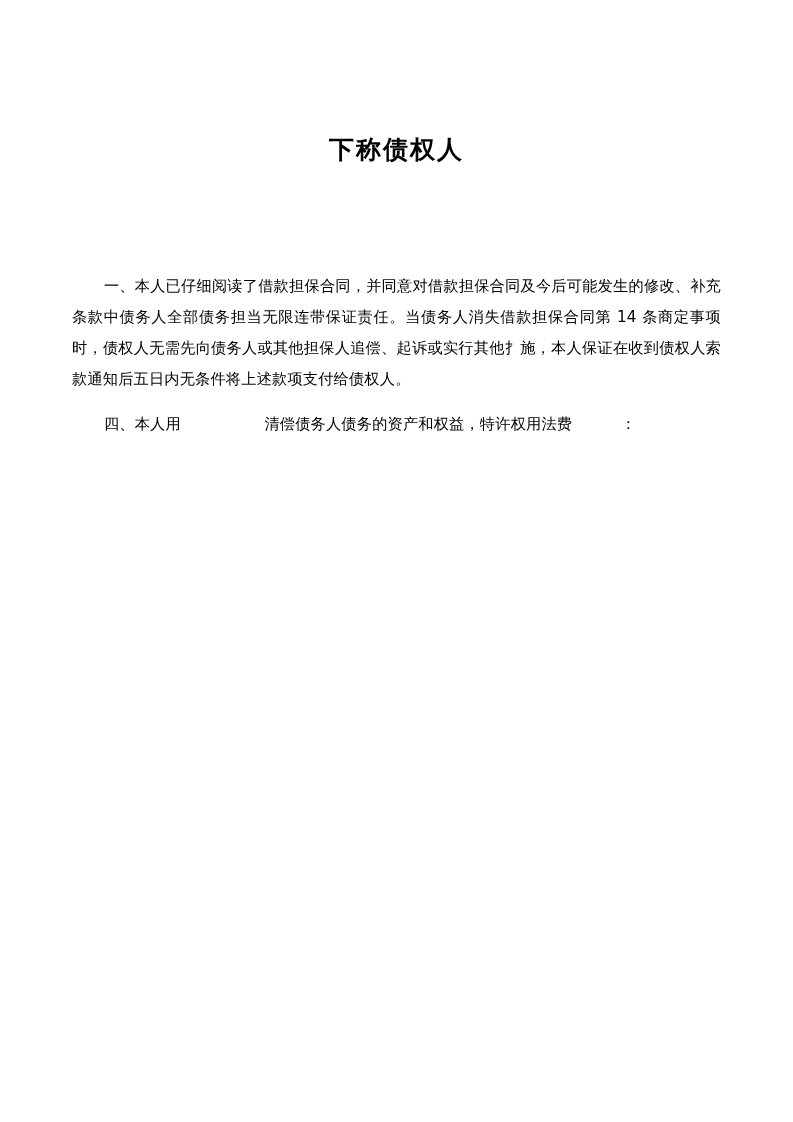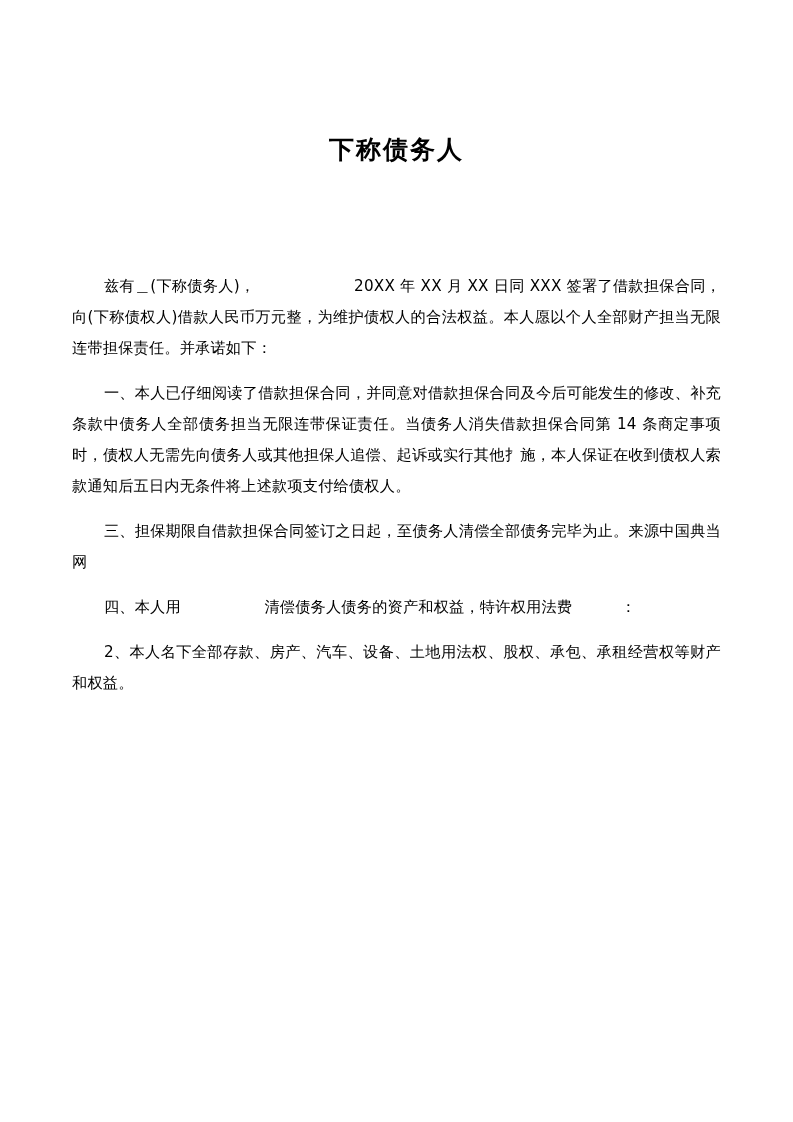--- a/index.html
+++ b/index.html
@@ -57,42 +57,33 @@
   .small-space {
     display: inline-block;
     width: 3.2em;
   }
 </style>
 </head>
 <body>
 
 <div class="page">
 
-  <div class="doc-title">下称债务人</div>
+  <div class="doc-title">下称债权人</div>
 
   <div class="body-block">
 
-    <p class="para indent">
-      <span>兹有＿(下称债务人)，</span><span class="wide-space"></span><span>20XX 年 XX 月 XX 日同 XXX 签署了借款担保合同，向(下称债权人)借款人民币万元整，为维护债权人的合法权益。本人愿以个人全部财产担当无限连带担保责任。并承诺如下：</span>
-    </p>
 
     <p class="para indent gap-before">
       <span>一、本人已仔细阅读了借款担保合同，并同意对借款担保合同及今后可能发生的修改、补充条款中债务人全部债务担当无限连带保证责任。当债务人消失借款担保合同第 14 条商定事项时，债权人无需先向债务人或其他担保人追偿、起诉或实行其他扌施，本人保证在收到债权人索款通知后五日内无条件将上述款项支付给债权人。</span>
     </p>
 
 
-    <p class="para indent gap-before">
-      <span>三、担保期限自借款担保合同签订之日起，至债务人清偿全部债务完毕为止。来源中国典当网</span>
-    </p>
 
     <p class="para indent gap-before">
       <span>四、本人用</span><span class="mid-space"></span><span>清偿债务人债务的资产和权益，特许权用法费</span><span class="small-space"></span><span>：</span>
     </p>
 
 
-    <p class="para indent gap-before">
-      <span>2、本人名下全部存款、房产、汽车、设备、土地用法权、股权、承包、承租经营权等财产和权益。</span>
-    </p>
 
 
   </div>
 
 </div>
 
 </body></html>

